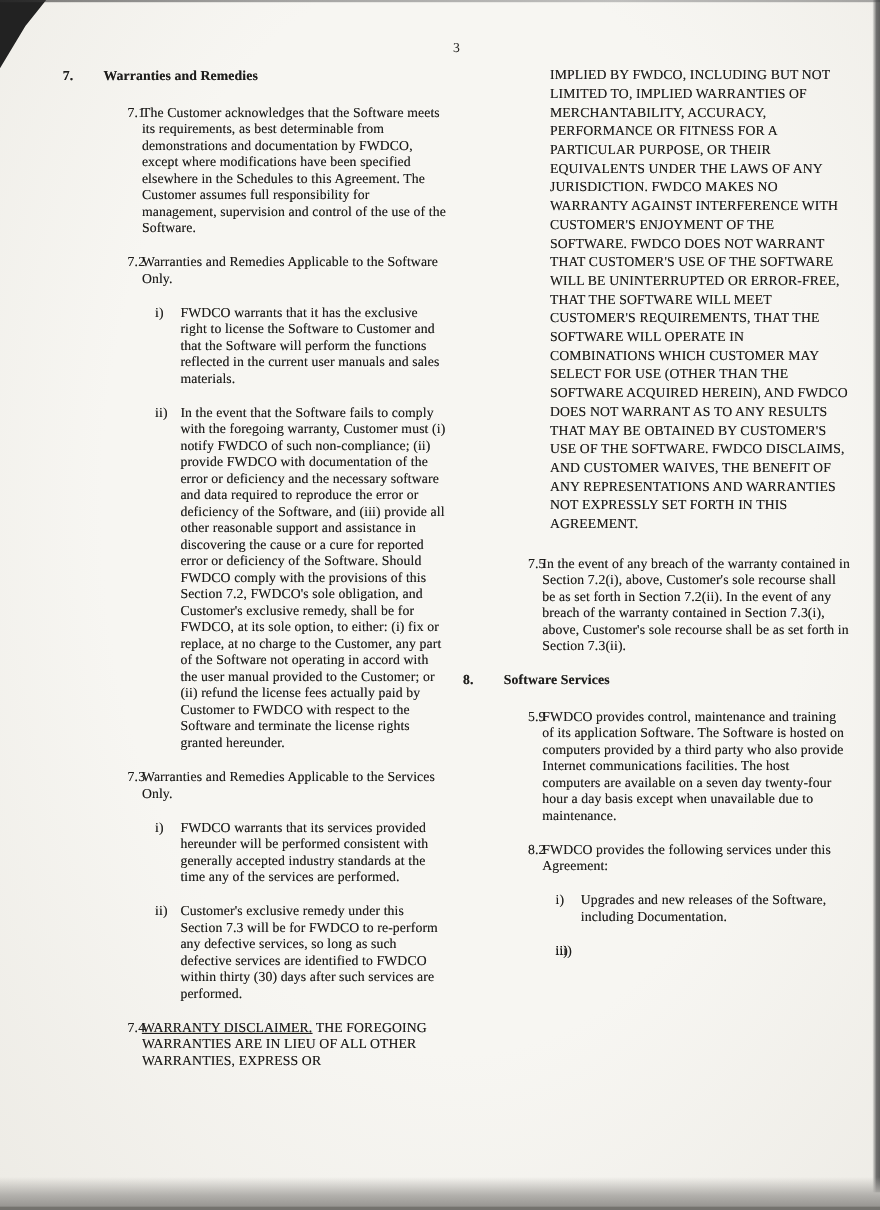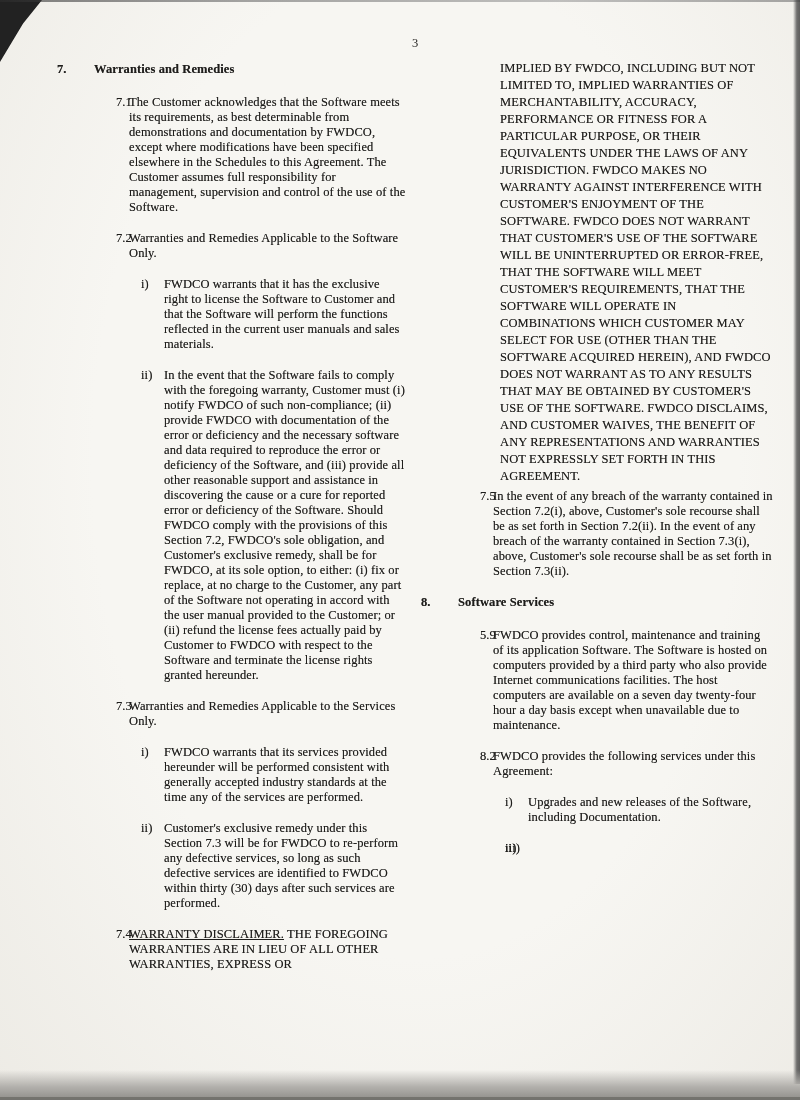--- a/index.html
+++ b/index.html
@@ -52,21 +52,21 @@
   .sub {
     position: relative;
     padding-left: 107px;
     margin-bottom: 16px;
   }
   .sub .marker { position: absolute; left: 84px; }
 
   .caps-cont {
     padding-left: 79px;
     line-height: 17px;
-    margin-bottom: 4px;
+    margin-bottom: 20px;
   }
   .col-right .heading { margin-top: 7px; }
   .underline { text-decoration: underline; text-align: right; }
 
   
   .art-corner-tl {
     position: absolute; top: 0; left: 0;
     width: 42px; height: 62px;
     background: #101010;
     clip-path: polygon(0 0, 100% 0, 55% 38%, 0 100%);

